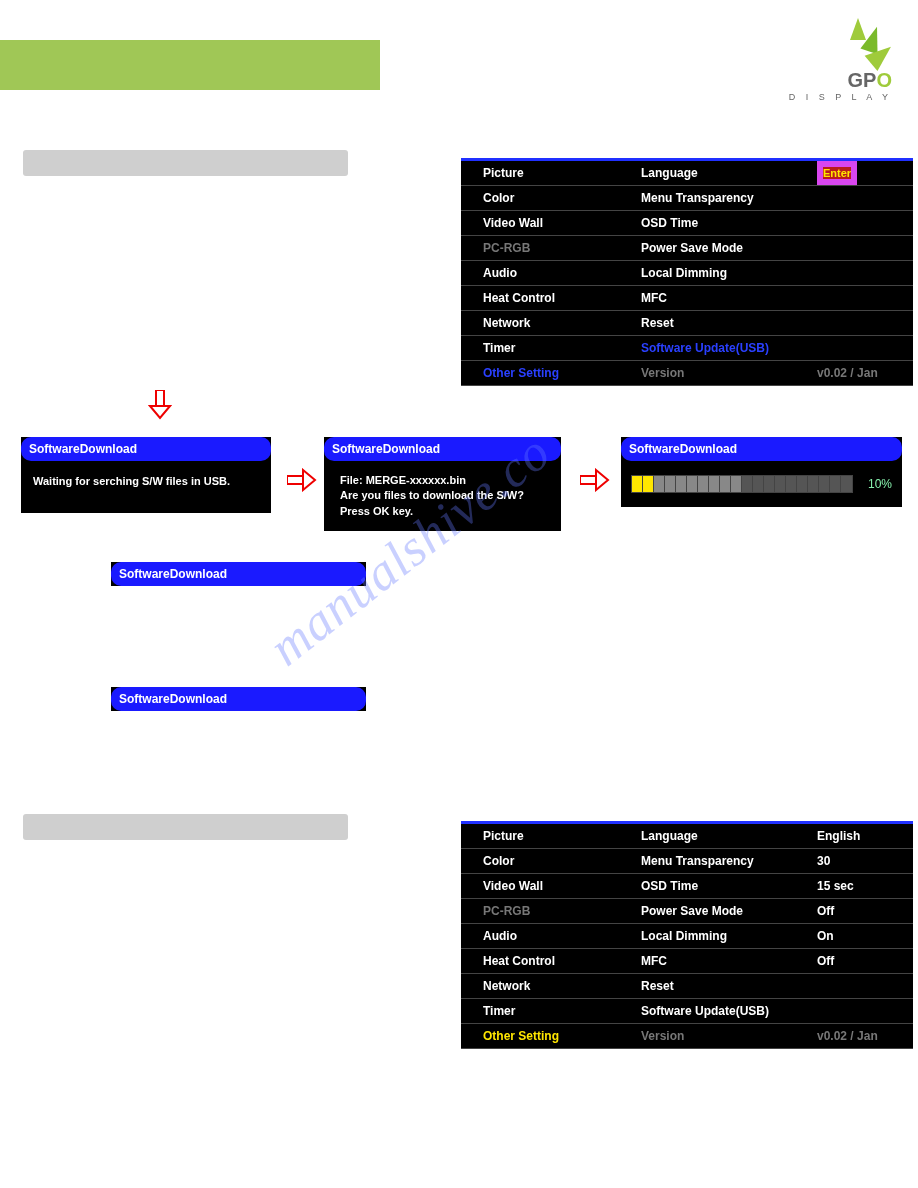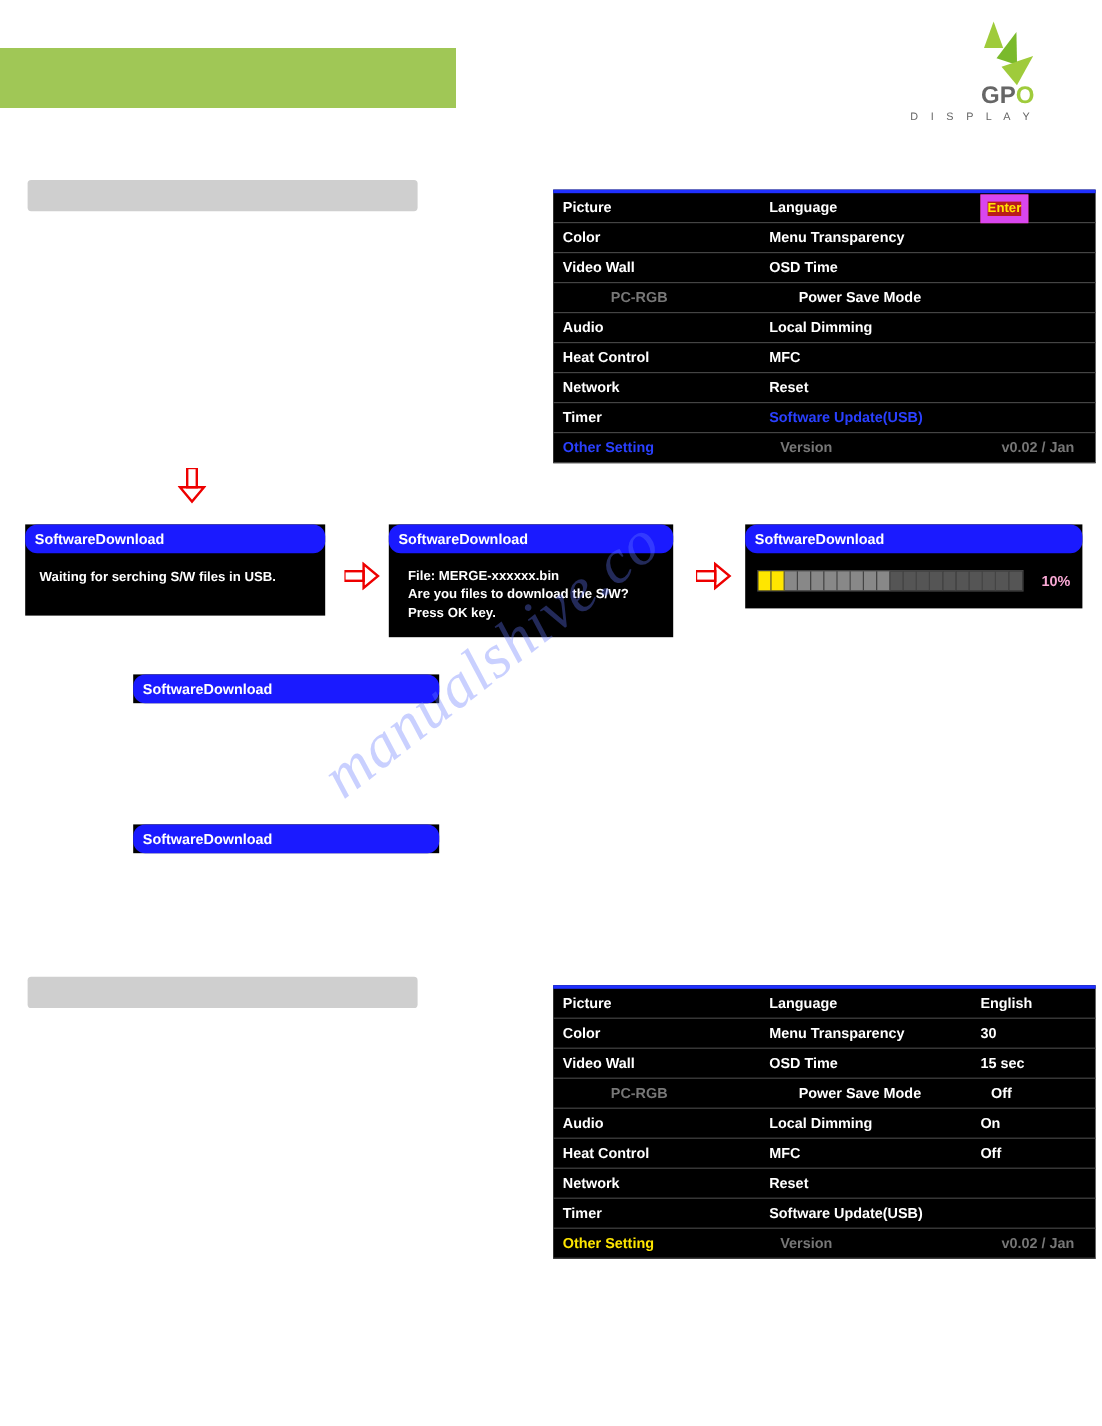--- a/index.html
+++ b/index.html
@@ -1,59 +1,59 @@
 <!DOCTYPE html>
 <html><head>
 <meta charset="utf-8">
 <style>
   * { box-sizing: border-box; margin: 0; padding: 0; }
   body { background: #fff; font-family: Arial, sans-serif; width: 918px; height: 1188px; position: relative; }
 
   .green-banner { position: absolute; top: 40px; left: 0; width: 380px; height: 50px; background: #a0c756; }
-  .logo { position: absolute; top: 18px; right: 56px; text-align: right; }
+  .logo { position: absolute; top: 18px; right: 26px; text-align: right; }
   .logo-shape { width: 70px; height: 55px; position: relative; margin-left: auto; }
   .tri { position: absolute; width: 0; height: 0; border-style: solid; }
   .t1 { top: 0; left: 28px; border-width: 0 8px 22px 8px; border-color: transparent transparent #9fcb3b transparent; }
   .t2 { top: 8px; left: 42px; border-width: 0 9px 26px 9px; border-color: transparent transparent #7aba2b transparent; transform: rotate(18deg); }
   .t3 { top: 24px; left: 49px; border-width: 0 10px 26px 10px; border-color: transparent transparent #9fcb3b transparent; transform: rotate(50deg); }
   .logo-text { font-size: 20px; font-weight: bold; color: #666; font-family: Arial; letter-spacing: 0px; margin-top: -4px; }
   .logo-o { color: #9fcb3b; }
   .logo-sub { font-size: 9px; color: #666; letter-spacing: 4px; }
 
   .gray-pill { position: absolute; background: #cfcfcf; height: 26px; border-radius: 3px; }
   .g1 { top: 150px; left: 23px; width: 325px; }
   .g2 { top: 814px; left: 23px; width: 325px; }
 
   .osd-table { position: absolute; background: #000; border-top: 3px solid #2030ff; }
   .otop1 { top: 158px; right: 5px; width: 452px; }
   .otop2 { top: 821px; right: 5px; width: 452px; }
   .row { display: flex; border-bottom: 1px solid #444; height: 25px; align-items: center; font-size: 12px; font-weight: bold; }
-  .c1 { width: 176px; padding-left: 8px; color: #fff; }
+  .c1 { width: 176px; padding-left: 22px; color: #fff; }
   .c2 { width: 176px; padding-left: 4px; color: #fff; }
   .c3 { width: 100px; padding-left: 4px; color: #fff; }
-  .dim { color: #777 !important; margin-left: 40px; }
+  .dim { color: #777 !important; }
   .blue { color: #2a40ff !important; }
   .yellow { color: #ffe600 !important; }
   .enter-box { border: 6px solid #d946ef; color: #ffe600 !important; background: #b91c1c; padding: 0 0; font-size: 11px; }
 
   .arrow-red { position: absolute; }
   .arrow-red svg { display: block; }
 
   .dialog { position: absolute; background: #000; width: 250px; }
   .dhead { background: #1a1aff; color: #fff; font-size: 12px; font-weight: bold; padding: 5px 8px; border-radius: 10px; }
   .dbody { color: #fff; font-size: 11px; font-weight: bold; padding: 14px 12px; min-height: 52px; }
   .dbody-sm { padding: 12px 16px; line-height: 1.4; }
   .prog-row { display: flex; align-items: center; padding: 14px 10px; gap: 8px; }
   .prog-bar { display: flex; gap: 0; border: 1px solid #444; }
   .pseg { width: 11px; height: 16px; border-right: 1px solid #444; }
   .pseg:last-child { border-right: none; }
   .pfill { background: #ffe600; }
   .pempty { background: #888; }
   .pempty2 { background: #555; }
-  .ppct { color: #f9a8d4; font-size: 12px; font-weight: bold; margin-left: auto; }
+  .ppct { color: #86efac; font-size: 12px; font-weight: normal; margin-left: auto; }
 
   .d1 { top: 437px; left: 21px; width: 250px; }
   .d2 { top: 437px; left: 324px; width: 237px; }
   .d3 { top: 437px; left: 621px; width: 281px; }
   .d4 { top: 562px; left: 111px; width: 255px; }
   .d5 { top: 687px; left: 111px; width: 255px; }
 
   .watermark { position: absolute; top: 520px; left: 240px; font-size: 52px; color: rgba(100,120,255,0.35); transform: rotate(-38deg); font-family: Georgia, serif; font-style: italic; pointer-events: none; }
   .watermark span { letter-spacing: 1px; }
 </style>

